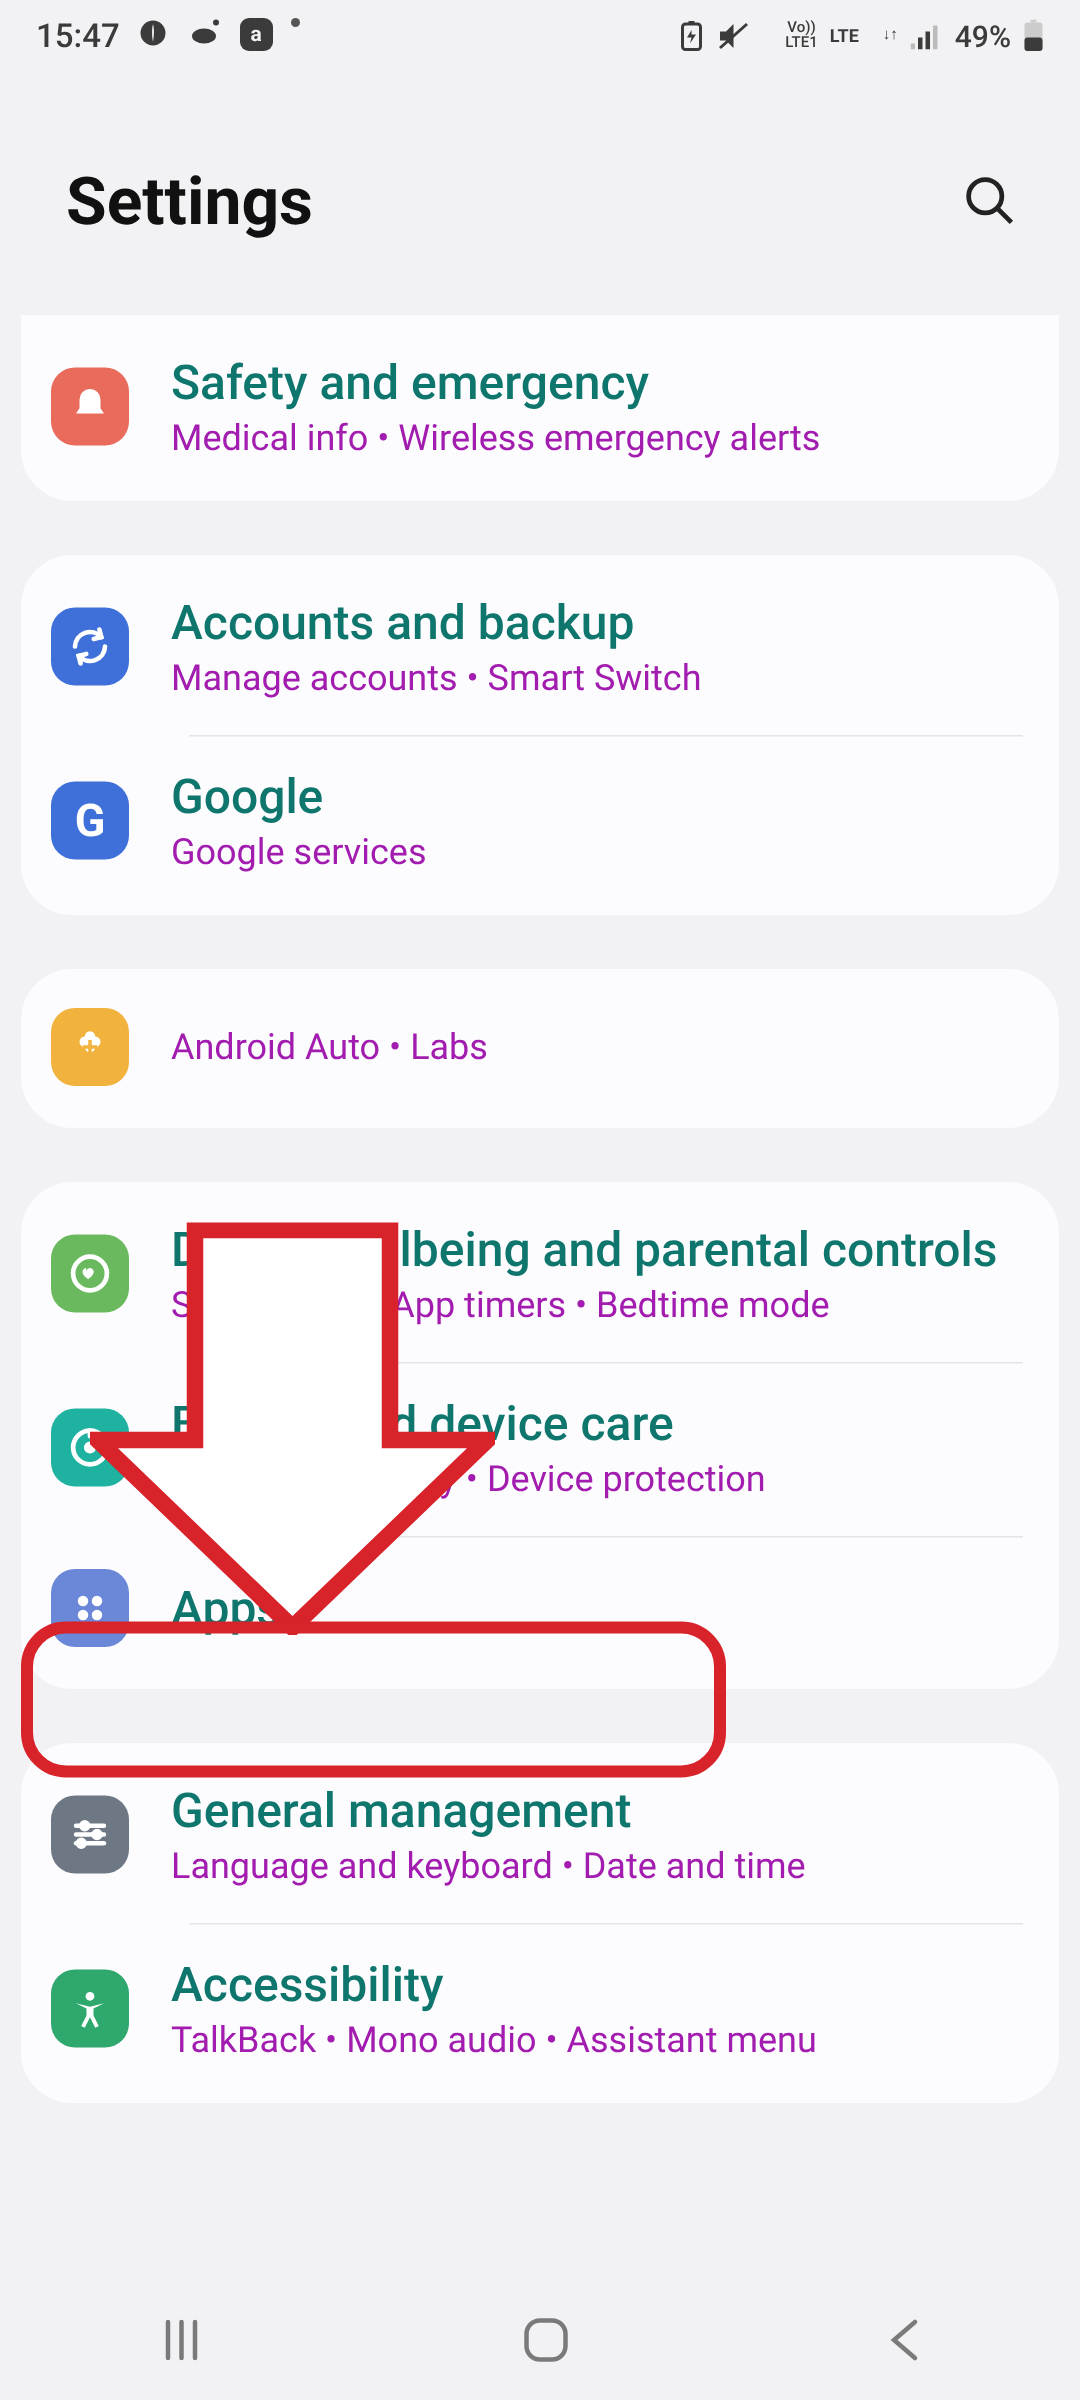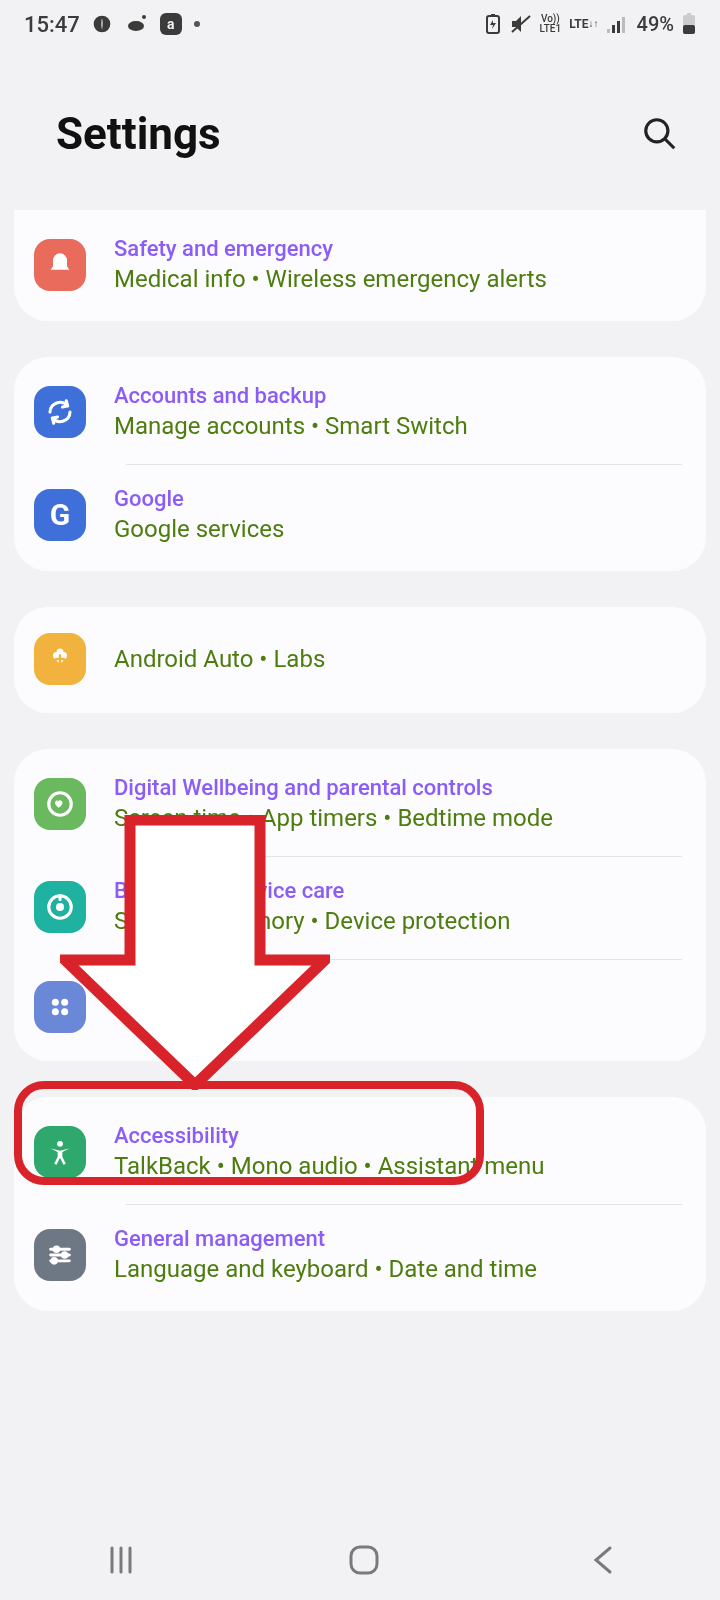--- a/index.html
+++ b/index.html
@@ -16,34 +16,34 @@
   .status-bar {
     height: 48px;
     display: flex;
     align-items: center;
     justify-content: space-between;
     padding: 0 24px;
     font-size: 22px;
     color: #3b3b3b;
     font-weight: 500;
   }
-  .status-left { display: flex; align-items: center; gap: 12px; }
+  .status-left { display: flex; align-items: flex-start; gap: 12px; }
   .status-right { display: flex; align-items: center; gap: 8px; font-size: 20px; }
   .sb-dot { width:6px; height:6px; border-radius:50%; background:#555; display:inline-block; }
-  .sb-mini { font-size: 10px; line-height: 10px; }
+  .sb-mini { font-size: 10px; line-height: 10px; margin-left: 16px; }
   .sb-mini2 { font-size: 12px; line-height: 12px; }
 
   
   .header {
     display: flex;
     align-items: center;
     justify-content: space-between;
     padding: 60px 36px 50px 44px;
   }
-  .header h1 { font-size: 44px; font-weight: 700; color:#111;margin-left:12px; }
+  .header h1 { font-size: 44px; font-weight: 700; color:#111; }
   .search-btn { width:48px; height:48px; display:flex; align-items:center; justify-content:center; }
 
   
   .card {
     background: #fcfcfe;
     margin: 0 14px 36px 14px;
     border-radius: 34px;
     padding: 4px 0;
     overflow: hidden;
   }
@@ -62,22 +62,22 @@
     height:1px; background:#e4e4e8;
   }
   .icon-wrap {
     width: 52px; height: 52px;
     border-radius: 16px;
     display:flex; align-items:center; justify-content:center;
     flex-shrink:0;
     margin-right: 28px;
   }
   .row-text { display:flex; flex-direction:column; gap:4px; min-width:0; }
-  .row-title { font-size: 22px; font-weight: 500; color:#8b5cf6; }
-  .row-sub   { font-size: 24px; color:#4d7c0f; white-space: nowrap; overflow:hidden; text-overflow: ellipsis; }
+  .row-title { font-size: 32px; font-weight: 500; color:#0f766e; }
+  .row-sub   { font-size: 24px; color:#a21caf; white-space: nowrap; overflow:hidden; text-overflow: ellipsis; }
 
   
   .card.first { margin-top: 0; border-top-left-radius: 0; border-top-right-radius: 0; }
 
   
   .bg-red    { background:#e86b5c; }
   .bg-blue   { background:#3f6fd8; }
   .bg-blue2  { background:#3f6fd8; }
   .bg-orange { background:#f2b23e; }
   .bg-green  { background:#6bb95e; }
@@ -273,47 +273,47 @@
         </svg>
     </div>
     <div class="row-text">
       <span class="row-title">Apps</span>
     </div>
   </div>
 </div>
 
 <div class="card" style="margin-bottom:10px;">
   <div class="row">
-    <div class="icon-wrap bg-emerald">
-      <svg width="28" height="28" viewBox="0 0 24 24" fill="#fff">
-          <circle cx="12" cy="5" r="2.5"></circle>
-          <path d="M4 9l8 2 8-2-6 3v4l3 6-2 1-3-6-3 6-2-1 3-6v-4z"></path>
-        </svg>
-    </div>
-    <div class="row-text">
-      <span class="row-title">Accessibility</span>
-      <span class="row-sub">TalkBack  •  Mono audio  •  Assistant menu</span>
-    </div>
-  </div>
-  <div class="row">
     <div class="icon-wrap bg-grey">
       <svg width="28" height="28" viewBox="0 0 24 24" stroke="#fff" stroke-width="2.5" stroke-linecap="round">
           <line x1="4" y1="7" x2="20" y2="7"></line>
           <circle cx="9" cy="7" r="2" fill="#fff"></circle>
           <line x1="4" y1="12" x2="20" y2="12"></line>
           <circle cx="16" cy="12" r="2" fill="#fff"></circle>
           <line x1="4" y1="17" x2="20" y2="17"></line>
           <circle cx="7" cy="17" r="2" fill="#fff"></circle>
         </svg>
     </div>
     <div class="row-text">
       <span class="row-title">General management</span>
       <span class="row-sub">Language and keyboard  •  Date and time</span>
     </div>
   </div>
+  <div class="row">
+    <div class="icon-wrap bg-emerald">
+      <svg width="28" height="28" viewBox="0 0 24 24" fill="#fff">
+          <circle cx="12" cy="5" r="2.5"></circle>
+          <path d="M4 9l8 2 8-2-6 3v4l3 6-2 1-3-6-3 6-2-1 3-6v-4z"></path>
+        </svg>
+    </div>
+    <div class="row-text">
+      <span class="row-title">Accessibility</span>
+      <span class="row-sub">TalkBack  •  Mono audio  •  Assistant menu</span>
+    </div>
+  </div>
 </div>
 
 <svg class="arrow" style="left:60px; top:815px;" width="270" height="275" viewBox="0 0 270 275">
   <path d="M130 5 L260 5 L260 145 L325 145 L195 270 L65 145 L130 145 Z" transform="translate(-60,0)" fill="#ffffff" stroke="#d8232a" stroke-width="11" stroke-linejoin="miter"></path>
 </svg>
 
 <div class="highlight" style="left:14px; top:1081px; width:470px; height:104px;"></div>
 
 <div class="navbar">
   <div>

